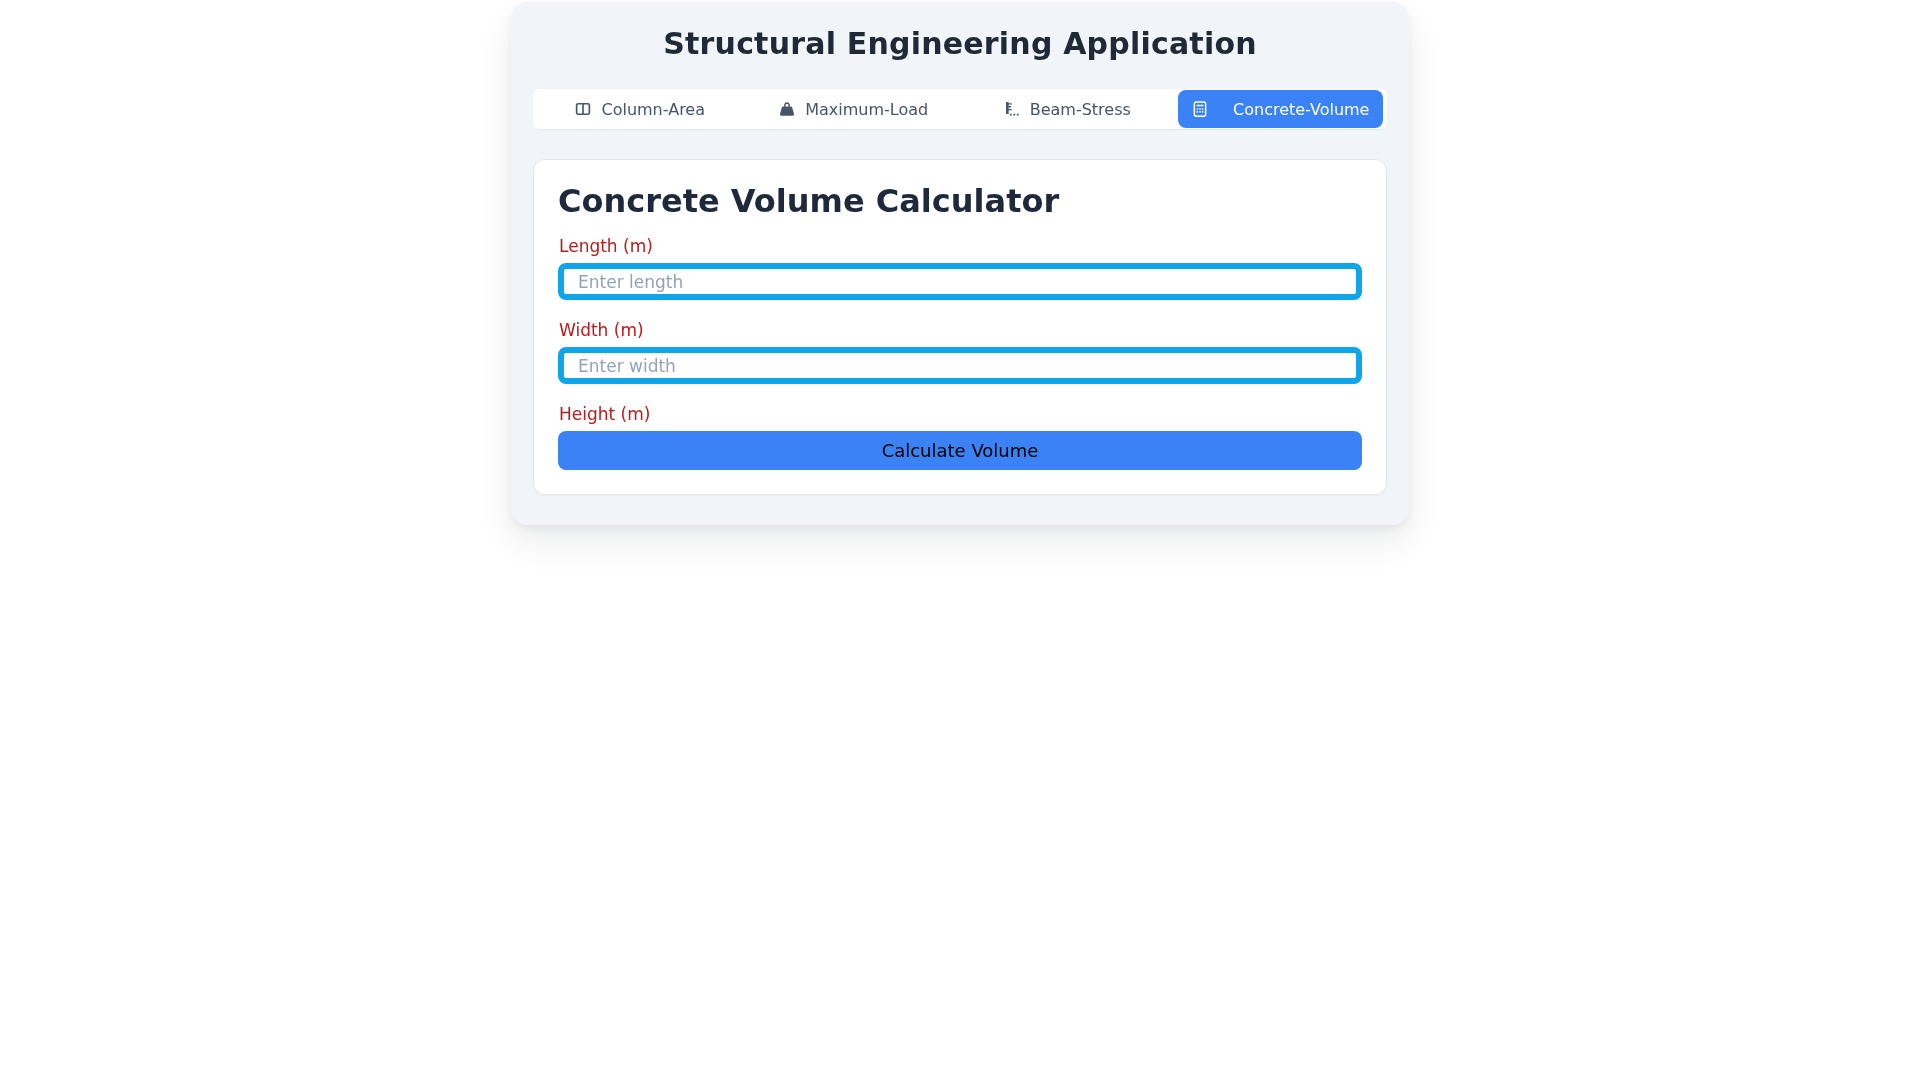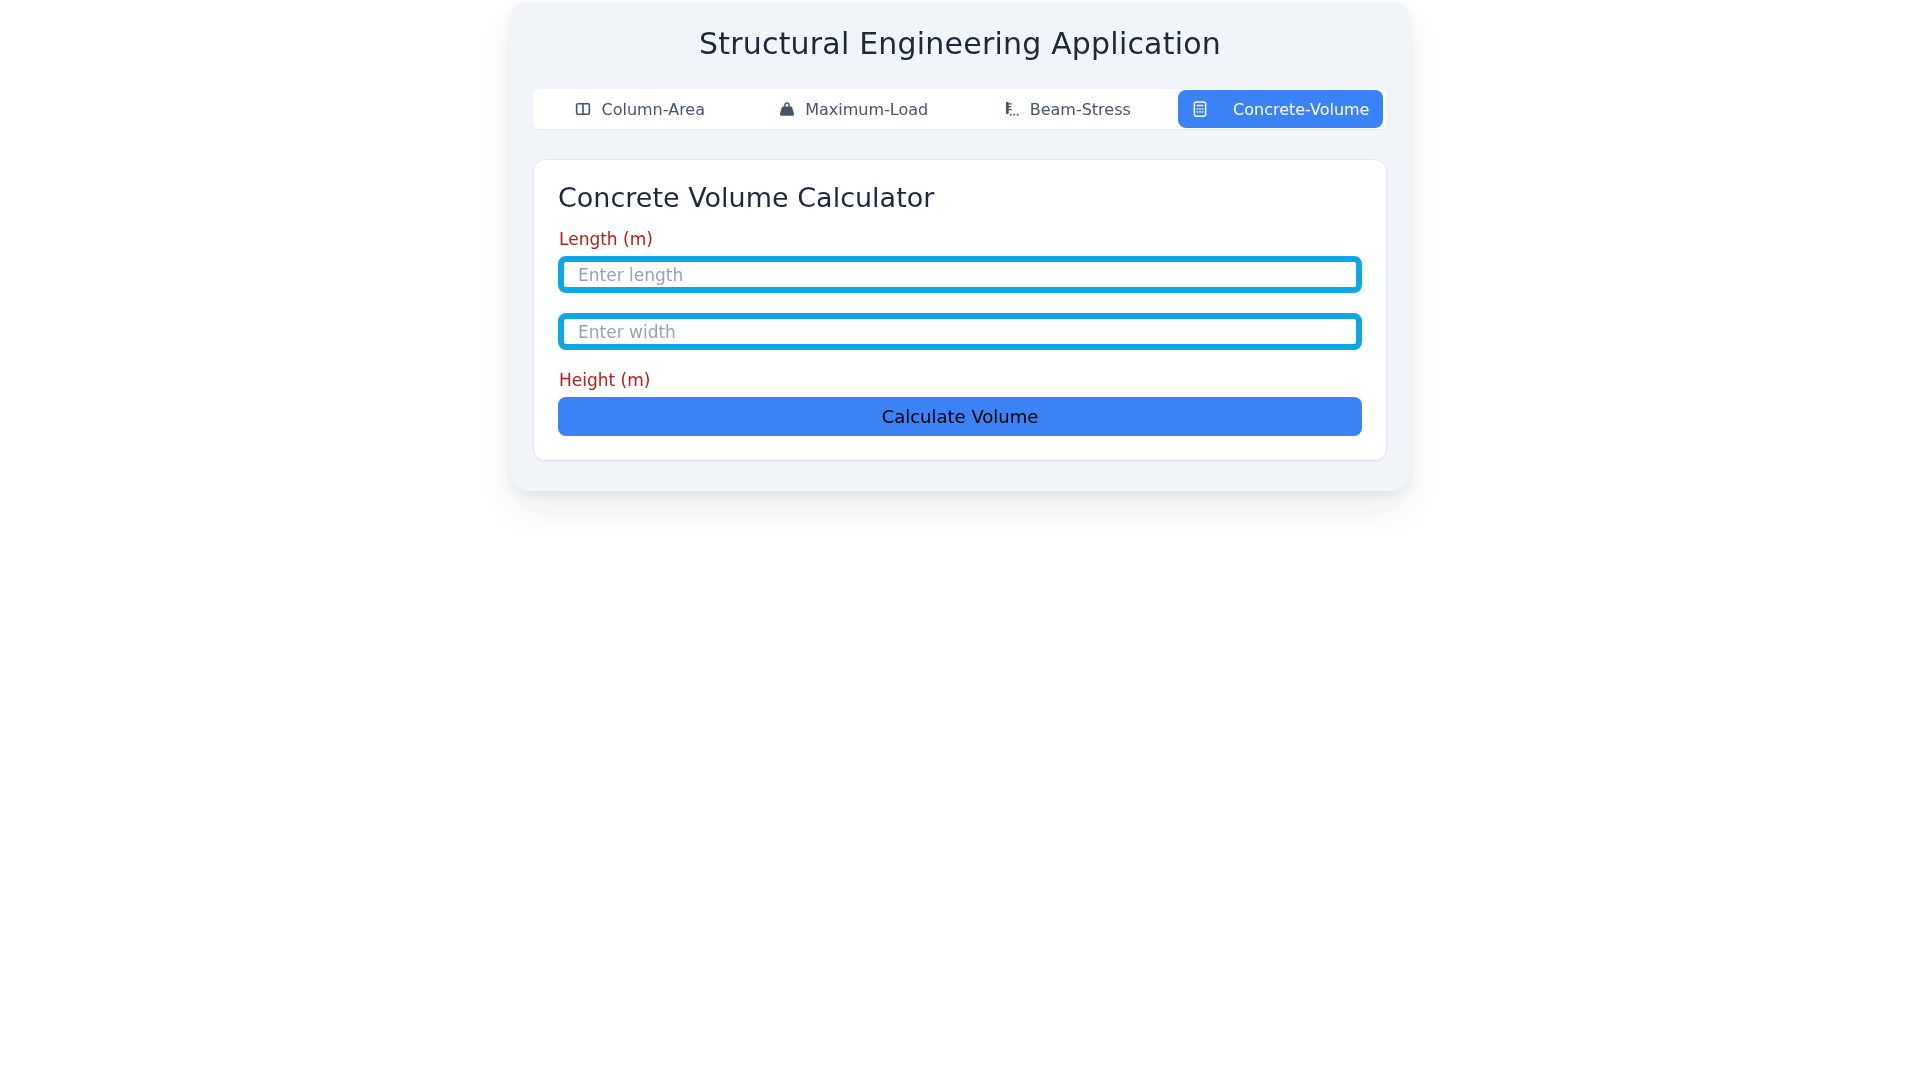--- a/index.html
+++ b/index.html
@@ -17,21 +17,21 @@
     margin: 2px auto 0 auto;
     background: #f1f5f9;
     border-radius: 16px;
     padding: 24px 22px 30px 22px;
     box-shadow: 0 4px 10px rgba(15, 23, 42, 0.06), 0 18px 35px rgba(15, 23, 42, 0.08);
   }
   .app-title {
     margin: 0 0 28px 0;
     text-align: center;
     font-size: 30px;
-    font-weight: normal;
+    font-weight: bold;
     color: #1f2937;
     letter-spacing: 0.2px;
   }
   .tab-bar {
     display: grid;
     grid-template-columns: repeat(4, 1fr);
     height: 40px;
     background: #ffffff;
     border-radius: 6px;
     box-shadow: 0 1px 2px rgba(15, 23, 42, 0.05);
@@ -68,22 +68,22 @@
   .tab .icon svg { width: 18px; height: 18px; display: block; }
   .card {
     background: #ffffff;
     border: 1px solid #e5e7eb;
     border-radius: 12px;
     padding: 22px 24px 24px 24px;
     box-shadow: 0 1px 2px rgba(15, 23, 42, 0.04);
   }
   .card-title {
     margin: 0 0 16px 0;
-    font-size: 27px;
-    font-weight: normal;
+    font-size: 32px;
+    font-weight: bold;
     color: #1e293b;
   }
   .field-label {
     display: block;
     font-size: 17px;
     color: #b91c1c;
     margin: 0 0 7px 1px;
   }
   .field-input {
     display: block;
@@ -173,20 +173,21 @@
     </button>
 
   </div>
 
   <div class="card">
     <h2 class="card-title">Concrete Volume Calculator</h2>
 
     <label class="field-label">Length (m)</label>
     <input class="field-input" type="text" placeholder="Enter length" style="">
 
+    <label class="field-label">Width (m)</label>
     <input class="field-input" type="text" placeholder="Enter width" style="">
 
     <label class="field-label">Height (m)</label>
 
     <button class="submit-btn">Calculate Volume</button>
   </div>
 
 </div>
 
 </body></html>

